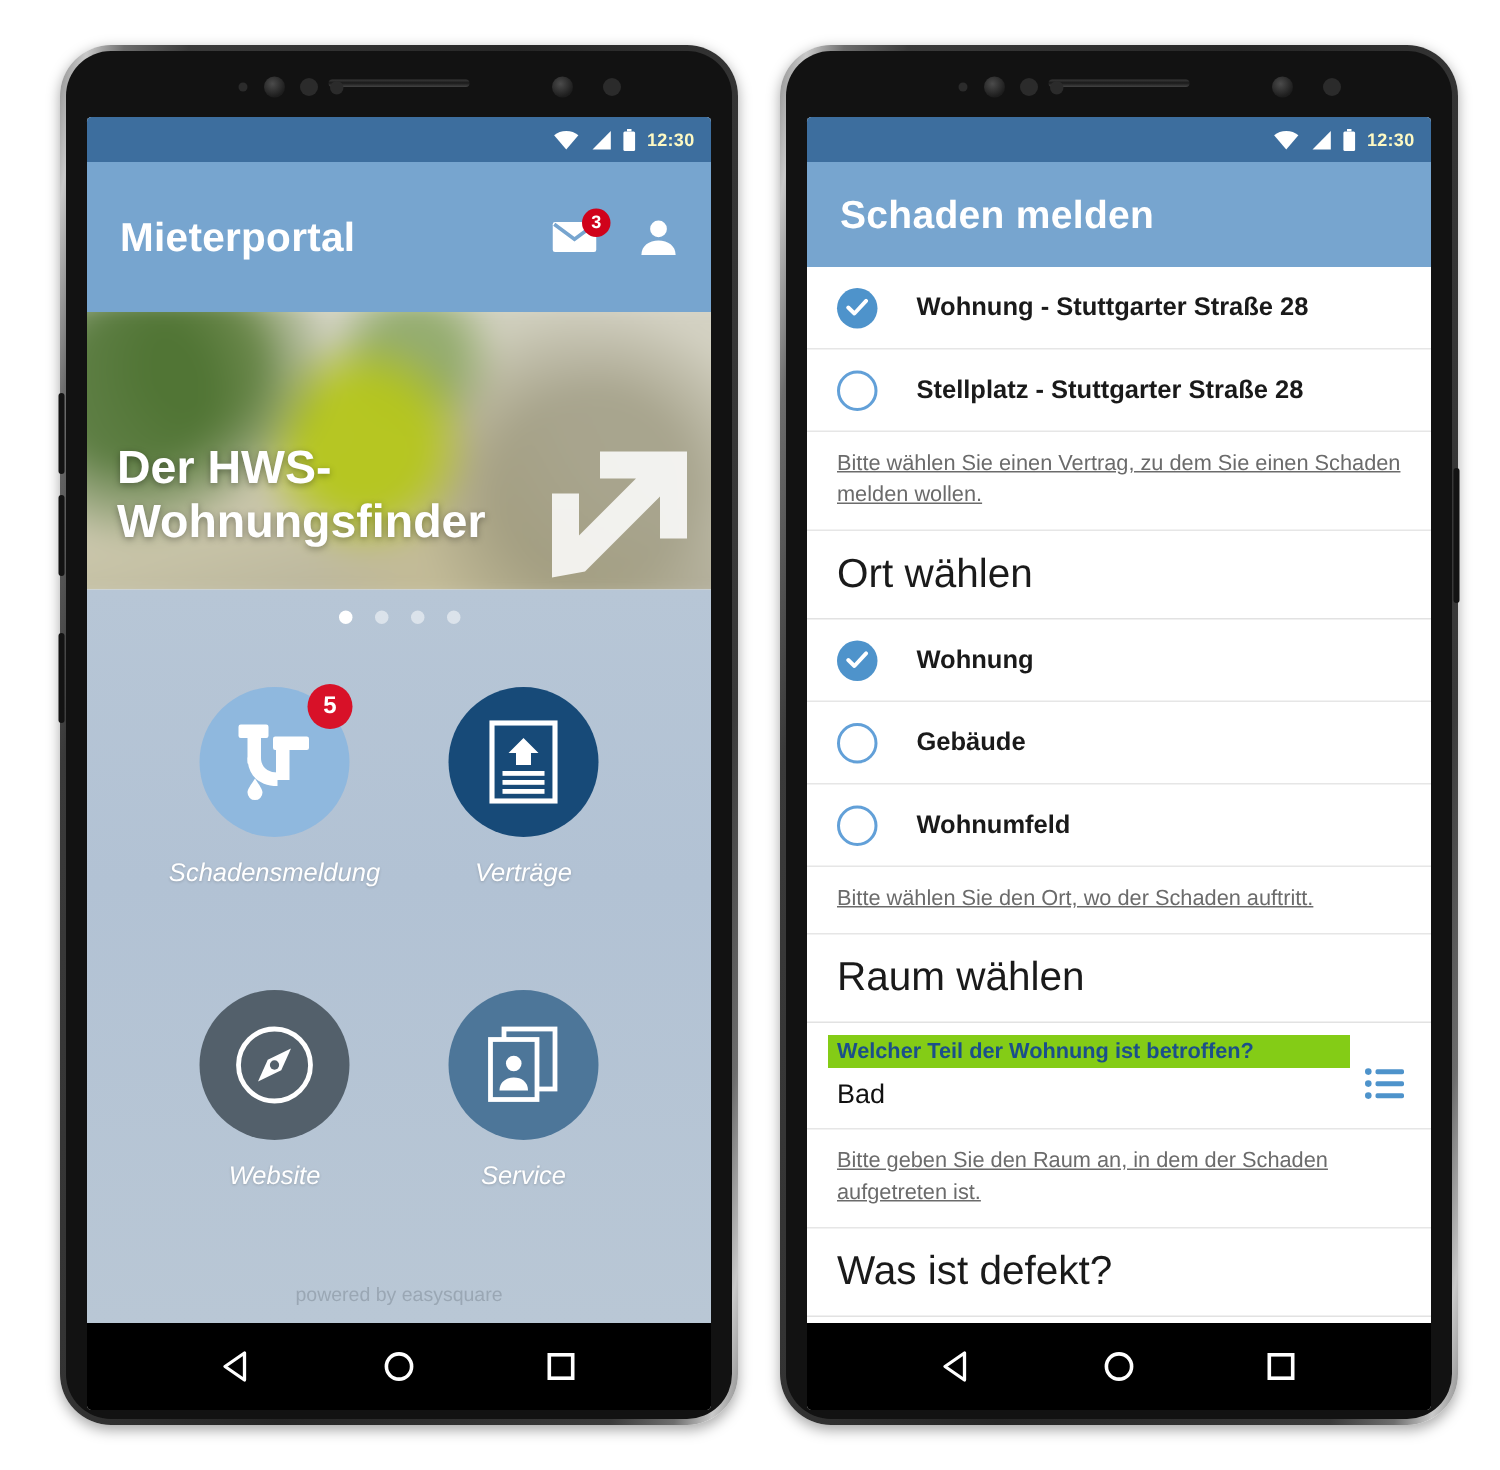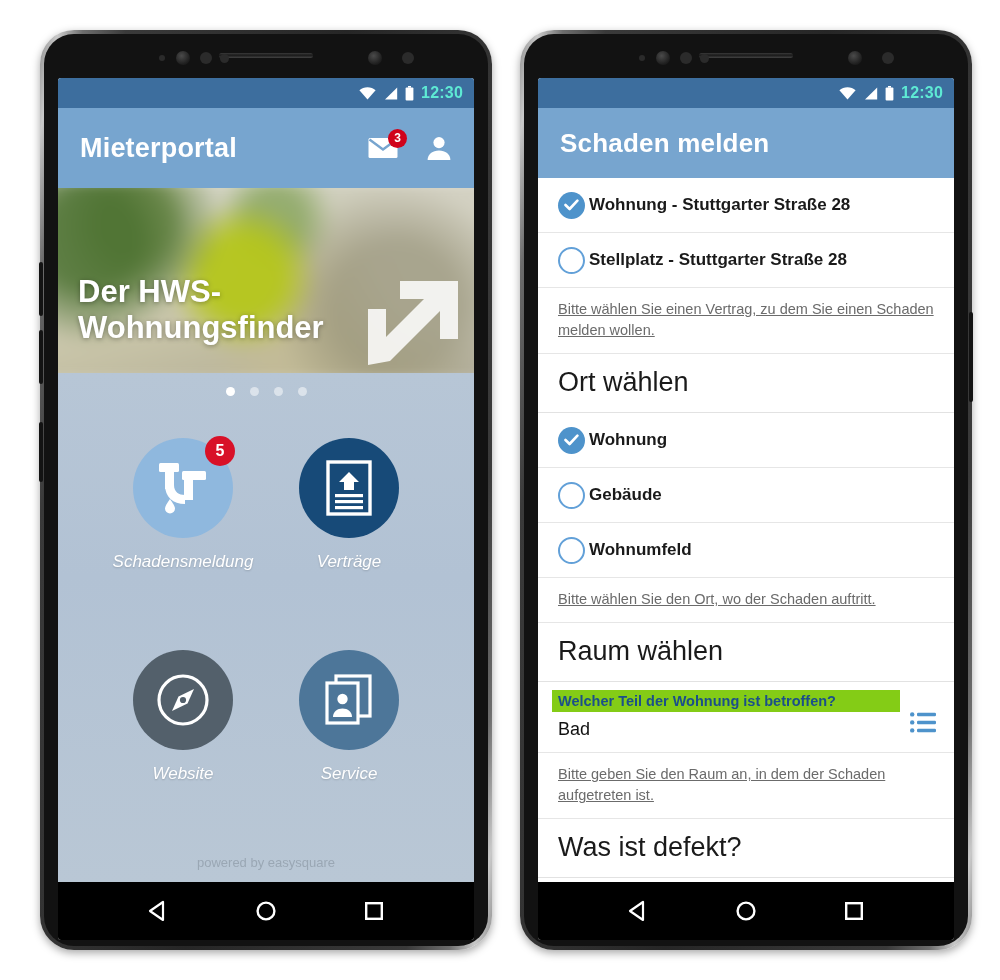--- a/index.html
+++ b/index.html
@@ -55,28 +55,28 @@
     position: absolute; left: 18px; right: 18px; top: 48px; bottom: 10px;
     background: #fff; overflow: hidden; border-radius: 3px;
   }
 
   
   .statusbar {
     height: 30px; background: #3d6e9e;
     display: flex; align-items: center; justify-content: flex-end;
     padding-right: 11px; gap: 7px;
   }
-  .statusbar .clock { color: #5eead4; font-size: 16px; font-weight: 700; letter-spacing: .2px; }
+  .statusbar .clock { color: #fef9c3; font-size: 12px; font-weight: 700; letter-spacing: .2px; }
   .ic-wifi { width: 17px; height: 13px; }
   .ic-sig  { width: 15px; height: 13px; }
   .ic-bat  { width: 9px;  height: 15px; }
 
   
   .appbar { background: #77a5cf; display: flex; align-items: center; }
-  .appbar.home   { height: 80px; padding: 0 22px; }
+  .appbar.home   { height: 100px; padding: 0 22px; }
   .appbar.sub    { height: 70px;  padding: 0 22px; }
   .appbar .title { color: #fff; font-size: 26px; font-weight: 700; flex: 1; letter-spacing: .2px; }
   .appbar.home .title { font-size: 27px; }
   .appbar .actions { display: flex; align-items: center; gap: 28px; }
   .act { position: relative; display: flex; align-items: center; justify-content: center; }
   .badge {
     position: absolute; top: -8px; right: -9px;
     min-width: 19px; height: 19px; padding: 0 4px;
     border-radius: 10px; background: #d0021b; color: #fff;
     font-size: 12px; font-weight: 700; line-height: 19px; text-align: center;
@@ -137,21 +137,21 @@
   .tile-label { margin-top: 14px; color: #fff; font-size: 17px; text-shadow: 0 1px 2px rgba(0,0,0,.18); font-style: italic; }
   .powered { text-align: center; color: #9aa7b4; font-size: 13px; padding-bottom: 12px; }
 
   
   .form-body { flex: 1; background: #fff; overflow: hidden; }
   .sec-head {
     font-size: 27px; color: #1a1a1a; padding: 13px 20px 14px 20px;
     border-bottom: 1px solid #e2e2e2;
   }
   .opt-row {
-    display: flex; align-items: center; gap: 4px;
+    display: flex; align-items: center; gap: 26px;
     padding: 0 20px; height: 55px;
     border-bottom: 1px solid #e6e6e6;
   }
   .radio { width: 27px; height: 27px; border-radius: 50%; flex: none;
            display: flex; align-items: center; justify-content: center; }
   .radio.off { border: 2px solid #62a0d8; background: #fff; }
   .radio.on  { background: #4e93cb; }
   .opt-label { font-size: 17px; font-weight: 700; color: #1a1a1a; }
   .hint {
     font-size: 14.5px; color: #6b6b6b; line-height: 1.45;

